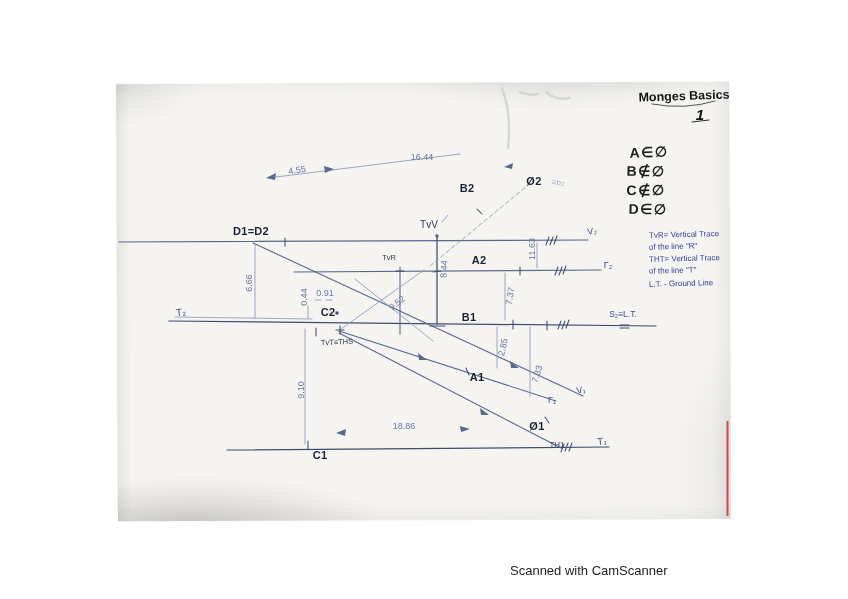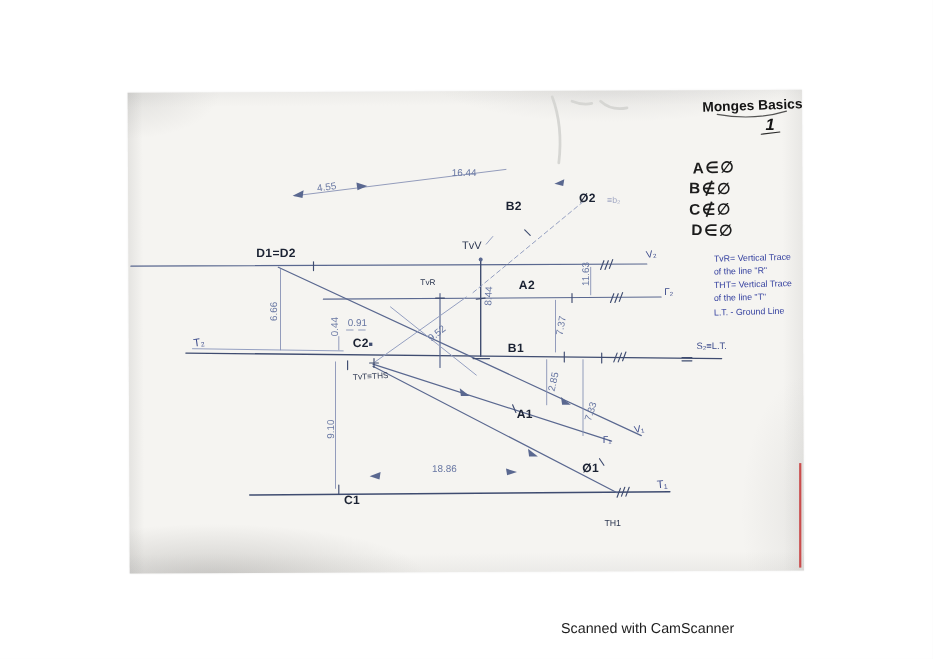--- a/index.html
+++ b/index.html
@@ -135,29 +135,29 @@
   <span class="lab plabel" style="left:477px;top:377px">A1</span>
   <span class="lab plabel" style="left:320px;top:455px">C1</span>
   <span class="lab plabel" style="left:328px;top:312px">C2</span>
   <span class="lab plabel" style="left:534px;top:181px">Ø2</span>
   <span class="lab handb" style="left:558px;top:182px;opacity:.45;font-size:8px">≡b₂</span>
   <span class="lab plabel" style="left:537px;top:426px">Ø1</span>
 
   <span class="lab handd" style="left:429px;top:224px;font-size:10px">TvV</span>
   <span class="lab handd" style="left:389px;top:257px;font-size:7.5px">TvR</span>
   <span class="lab handd" style="left:337px;top:342px;font-size:7.5px;transform:translate(-50%,-50%) rotate(-3deg)">TvT≡THS</span>
-  <span class="lab handd" style="left:557px;top:476px;font-size:8px">TH1</span>
+  <span class="lab handd" style="left:557px;top:444px;font-size:8px">TH1</span>
 
   <span class="lab handb" style="left:181px;top:312px;font-size:10px;transform:translate(-50%,-50%) rotate(-8deg)">T₂</span>
   <span class="lab handb" style="left:602px;top:441px;font-size:10px;transform:translate(-50%,-50%) rotate(-5deg)">T₁</span>
   <span class="lab handb" style="left:592px;top:231px;transform:translate(-50%,-50%) rotate(-8deg)">V₂</span>
   <span class="lab handb" style="left:608px;top:265px">Γ₂</span>
   <span class="lab handb" style="left:581px;top:390px;transform:translate(-50%,-50%) rotate(-10deg)">V₁</span>
   <span class="lab handb" style="left:552px;top:400px">Γ₁</span>
-  <span class="lab handb" style="left:647px;top:314px;font-size:8.5px">S₂≡L.T.</span>
+  <span class="lab handb" style="left:623px;top:314px;font-size:8.5px">S₂≡L.T.</span>
 
   <span class="lab dim" style="left:422px;top:157px">16.44</span>
   <span class="lab dim" style="left:297px;top:170px;transform:translate(-50%,-50%) rotate(-8deg)">4.55</span>
   <span class="lab dim" style="left:532px;top:249px;transform:translate(-50%,-50%) rotate(-90deg)">11.63</span>
   <span class="lab dim" style="left:249px;top:283px;transform:translate(-50%,-50%) rotate(-90deg)">6.66</span>
   <span class="lab dim" style="left:304px;top:297px;transform:translate(-50%,-50%) rotate(-90deg)">0.44</span>
   <span class="lab dim" style="left:325px;top:293px">0.91</span>
   <span class="lab dim" style="left:397px;top:303px;transform:translate(-50%,-50%) rotate(-38deg)">9.52</span>
   <span class="lab dim" style="left:444px;top:269px;transform:translate(-50%,-50%) rotate(-87deg)">8.44</span>
   <span class="lab dim" style="left:510px;top:296px;transform:translate(-50%,-50%) rotate(-80deg)">7.37</span>

